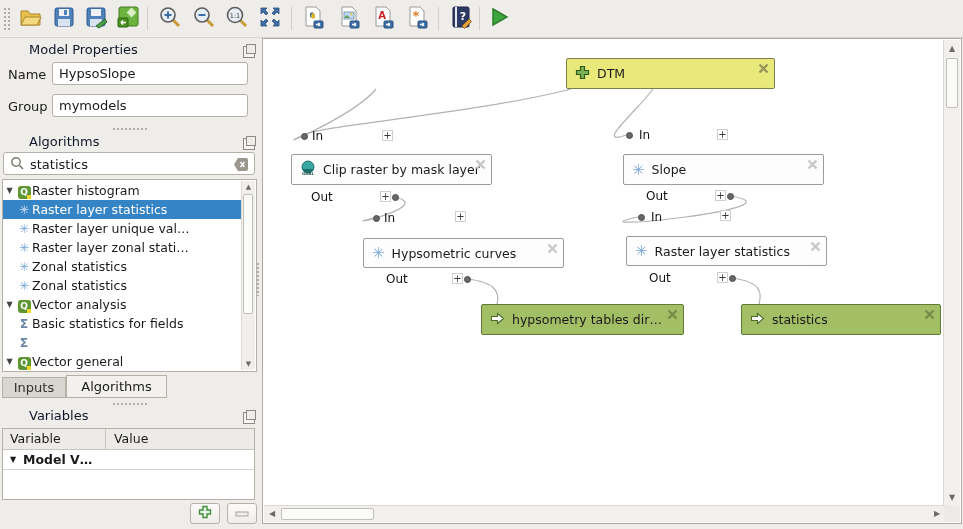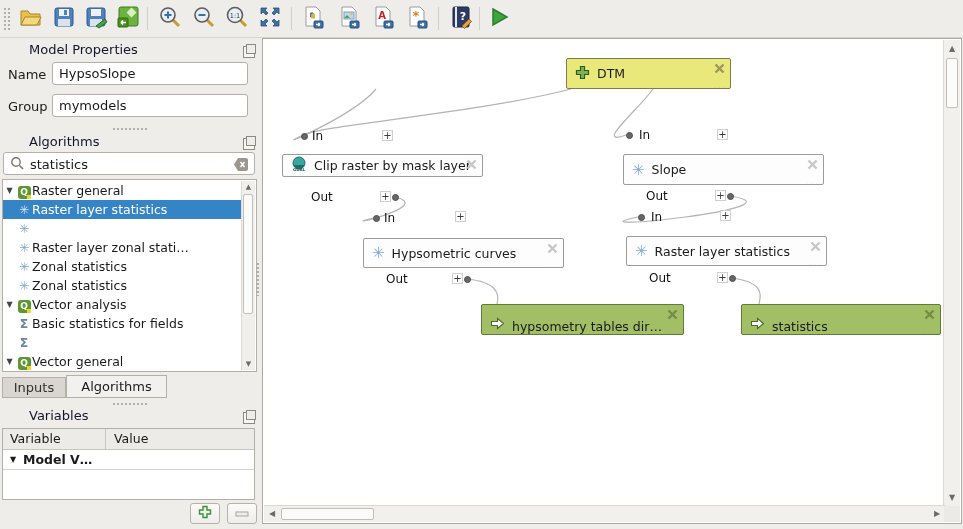--- a/index.html
+++ b/index.html
@@ -53,21 +53,21 @@
   .vhead .c2{padding:2px 0 0 8px;text-align:right;}
   .vrow{position:absolute;left:0;top:20px;width:100%;height:20px;border-bottom:1px solid #d6d2cc;display:flex;align-items:center;font-weight:bold;font-size:12.5px;}
   .smallbtn{position:absolute;top:503px;width:30px;height:21px;background:linear-gradient(#fcfbfa,#efede9);border:1px solid #b7b3ab;border-radius:3px;
             display:flex;align-items:center;justify-content:center;box-sizing:border-box;}
   
   .canvas{position:absolute;left:262px;top:38px;width:700px;height:486px;background:#fff;border:1px solid #aeaaa3;box-sizing:border-box;}
   .node{position:absolute;display:flex;align-items:center;gap:7px;padding:0 22px 0 8px;font-size:12.5px;
         border:1px solid;border-radius:2px;box-sizing:border-box;white-space:nowrap;overflow:hidden;}
   .node.input{background:#e9e97b;border-color:#7e7e4c;}
   .node.alg{background:#fdfdfd;border-color:#9b9b97;}
-  .node.output{background:#a3bf66;border-color:#5e7c33;align-items:flex-end;}
+  .node.output{background:#a3bf66;border-color:#5e7c33;}
   .nx{position:absolute;right:5px;top:3px;width:11px;height:11px;}
   .ndots{position:absolute;right:4px;bottom:3px;width:14px;height:5px;}
   .node.input .nx,.node.input .ndots{color:#97975f;}
   .node.alg .nx,.node.alg .ndots{color:#c7c7c7;}
   .node.output .nx,.node.output .ndots{color:#748c48;}
   .plabel{position:absolute;font-size:12px;color:#111;}
   .pdot{position:absolute;width:7px;height:7px;border-radius:50%;background:#676767;border:1px solid #4d4d4d;box-sizing:border-box;}
   .pplus{position:absolute;width:11px;height:11px;background:#fff;border:1px solid #cfcfcf;color:#3b3b3b;font-size:10px;
          line-height:9px;text-align:center;box-sizing:border-box;}
   .wires{position:absolute;left:0;top:0;width:700px;height:486px;pointer-events:none;}
@@ -255,30 +255,31 @@
       <svg width="15" height="15">
           <path d="M4 1 h8 a2 2 0 0 1 2 2 v9 a2 2 0 0 1 -2 2 h-8 l-4 -6.5 z" fill="#9b978f"></path>
           <path d="M6.5 5 l4 5 m0 -5 l-4 5" stroke="#fff" stroke-width="1.4"></path>
         </svg></span>
   </div>
 
   <div class="tree">
     <div class="trow" style="top:1px">
       <span class="tw">▼</span>
       <span class="tico"><span class="qbadge">Q</span></span>
-      <span>Raster general</span>
+      <span>Raster histogram</span>
       </div>
     <div class="trow selected" style="top:20px">
       <span class="tw"></span>
         <span class="tico gearico">✳</span>
       <span>Raster layer statistics</span>
       </div>
     <div class="trow" style="top:39px">
       <span class="tw"></span>
         <span class="tico gearico">✳</span>
+      <span>Raster layer unique val…</span>
       </div>
     <div class="trow" style="top:58px">
       <span class="tw"></span>
         <span class="tico gearico">✳</span>
       <span>Raster layer zonal stati…</span>
       </div>
     <div class="trow" style="top:77px">
       <span class="tw"></span>
         <span class="tico gearico">✳</span>
       <span>Zonal statistics</span>
@@ -360,40 +361,40 @@
       <path d="M308,50 C 215,74 60,86 40,96"></path>
       <path d="M390,50 C 376,70 330,108 363,96"></path>
       <path d="M132,158 C 174,168 68,190 110,179"></path>
       <path d="M204,240 C 233,243 237,254 234,265"></path>
       <path d="M467,157 C 548,169 298,194 375,178"></path>
       <path d="M469,239 C 499,243 499,254 496,265"></path>
     </g>
   </svg>
 
 
-  <div class="node input" style="left:303px;top:19px;width:165px;height:31px">
+  <div class="node input" style="left:303px;top:19px;width:209px;height:31px">
     <span><svg width="15" height="15">
           <path d="M5.5 1.5 h4 v4 h4 v4 h-4 v4 h-4 v-4 h-4 v-4 h4 z" fill="#7cb254" stroke="#2e5c1e" stroke-width="1.2"></path>
         </svg></span>
     <span>DTM</span>
     <span class="nx"><svg width="11" height="11">
           <path d="M1.5 1.5 L9.5 9.5 M9.5 1.5 L1.5 9.5" stroke="currentColor" stroke-width="2.4"></path>
         </svg></span>
     <span class="ndots"><svg width="14" height="5">
           <circle cx="2.5" cy="2.5" r="1.7" fill="currentColor"></circle>
           <circle cx="7" cy="2.5" r="1.7" fill="currentColor"></circle>
           <circle cx="11.5" cy="2.5" r="1.7" fill="currentColor"></circle>
         </svg></span>
   </div>
 
   <span class="pdot" style="left:38px;top:94px"></span>
   <span class="plabel" style="left:49px;top:90px">In</span>
   <span class="pplus" style="left:119px;top:91px">+</span>
 
-  <div class="node alg" style="left:19px;top:115px;width:201px;height:23px">
+  <div class="node alg" style="left:28px;top:115px;width:201px;height:31px">
     <span><svg width="16" height="16">
           <circle cx="8" cy="7" r="6" fill="#39a7a0" stroke="#1e6f6a"></circle>
           <path d="M2.5 9 a6 6 0 0 0 11 0 z" fill="#1e6f6a"></path>
           <text x="8" y="14.5" font-size="4" text-anchor="middle" fill="#1e4f4c" font-weight="bold" font-family="DejaVu Sans">GDAL</text>
         </svg></span>
     <span>Clip raster by mask layer</span>
     <span class="nx"><svg width="11" height="11">
           <path d="M1.5 1.5 L9.5 9.5 M9.5 1.5 L1.5 9.5" stroke="currentColor" stroke-width="2.4"></path>
         </svg></span>
     <span class="ndots"><svg width="14" height="5">

